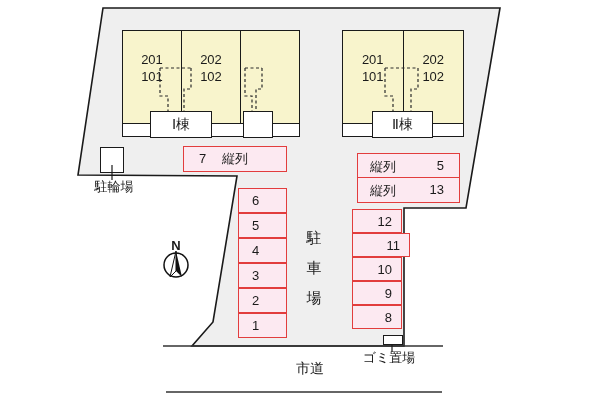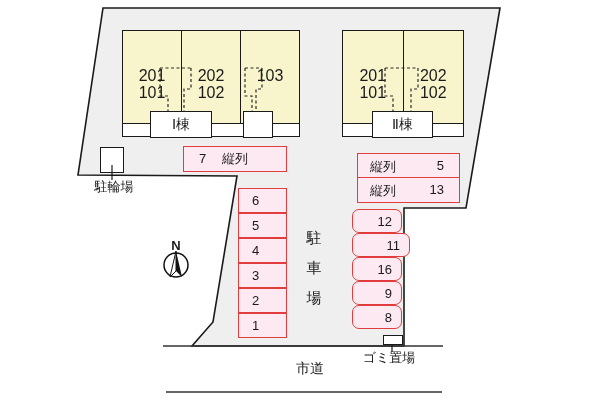--- a/index.html
+++ b/index.html
@@ -6,31 +6,31 @@
   .plan{
     position:relative;width:600px;height:400px;background:#ffffff;overflow:hidden;
     font-family:"Liberation Sans","DejaVu Sans",sans-serif;color:#1a1a1a;
   }
   .plan svg{position:absolute;left:0;top:0;pointer-events:none;}
   #svg-bg{z-index:0;}
   #svg-fg{z-index:6;}
   .abs{position:absolute;box-sizing:border-box;}
   
   .bldg{display:flex;background:#f8f4cc;border:1.5px solid #1a1a1a;z-index:1;}
-  .unit{flex:1;border-right:1.5px solid #1a1a1a;padding-top:36px;text-align:center;
-        font-size:16px;line-height:17px;}
+  .unit{flex:1;border-right:1.5px solid #1a1a1a;padding-top:20px;text-align:center;
+        font-size:13px;line-height:17px;}
   .unit:last-child{border-right:none;}
   .band{background:#ffffff;border:1.5px solid #1a1a1a;z-index:2;}
   .porch{background:#ffffff;border:1.5px solid #1a1a1a;z-index:3;display:flex;
          align-items:center;justify-content:center;font-size:14px;}
   
   .pspace{background:#fce9f1;border:1.5px solid #e23d3d;z-index:4;display:flex;
           align-items:center;justify-content:center;font-size:13px;}
   .pspace.cnum{padding-right:14px;}
-  .pspace.rnum{justify-content:flex-end;padding-right:9px;border-radius:7px;}
+  .pspace.rnum{justify-content:flex-end;padding-right:9px;}
   .sp7-num{position:absolute;left:15px;top:4px;}
   .t-type{position:absolute;left:12px;top:4px;}
   .t-num{position:absolute;right:15px;top:4px;}
   .whitebox{background:#ffffff;border:1.5px solid #1a1a1a;z-index:4;}
   .lbl{z-index:7;font-size:13px;text-align:center;line-height:15px;}
   .vlbl{z-index:7;font-size:15px;line-height:30px;width:22px;text-align:center;
         word-break:break-all;letter-spacing:0;}
 </style>
 </head>
 <body>
@@ -46,21 +46,20 @@
   <div class="abs bldg" style="left:122px;top:30px;width:178px;height:94px;">
     <div class="unit">
       <div>201</div>
       <div>101</div>
     </div>
     <div class="unit">
       <div>202</div>
       <div>102</div>
     </div>
     <div class="unit">
-      <div>103</div>
     </div>
   </div>
   <div class="abs band" style="left:122px;top:123px;width:178px;height:14px;"></div>
   <div class="abs porch" style="left:150px;top:111px;width:62px;height:27px;">
     <span>Ⅰ棟</span>
   </div>
   <div class="abs porch" style="left:243px;top:111px;width:30px;height:27px;"></div>
 
   <div class="abs bldg" style="left:342px;top:30px;width:122px;height:94px;">
     <div class="unit">
@@ -110,21 +109,21 @@
     <span>1</span>
     </div>
 
   <div class="abs pspace rnum" style="left:352px;top:209px;width:50px;height:24px;">
     <span>12</span>
     </div>
   <div class="abs pspace rnum" style="left:352px;top:233px;width:58px;height:24px;">
     <span>11</span>
     </div>
   <div class="abs pspace rnum" style="left:352px;top:257px;width:50px;height:24px;">
-    <span>16</span>
+    <span>10</span>
     </div>
   <div class="abs pspace rnum" style="left:352px;top:281px;width:50px;height:24px;">
     <span>9</span>
     </div>
   <div class="abs pspace rnum" style="left:352px;top:305px;width:50px;height:24px;">
     <span>8</span>
     </div>
 
   <div class="abs whitebox" style="left:100px;top:147px;width:24px;height:26px;"></div>
   <div class="abs lbl" style="left:82px;top:179px;width:64px;">駐輪場</div>

